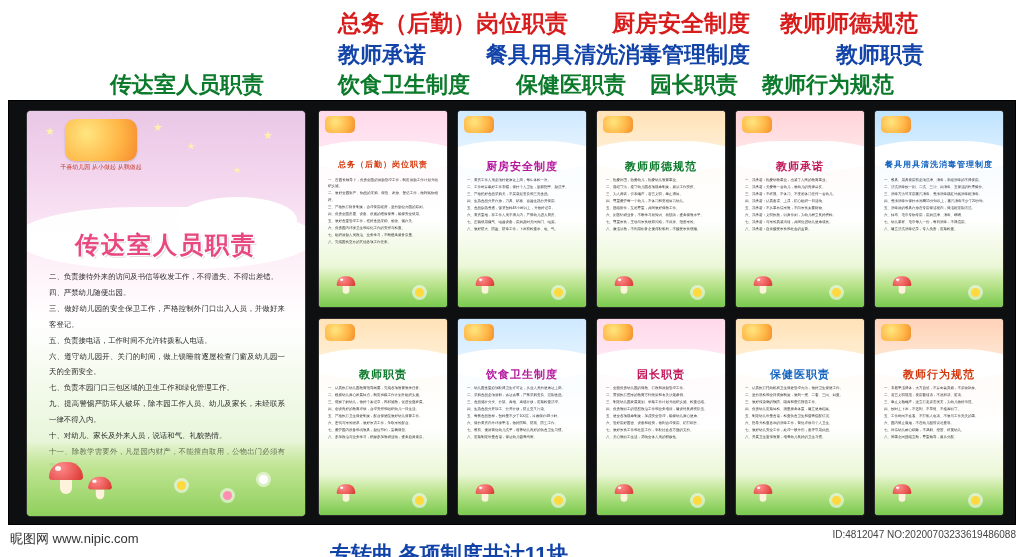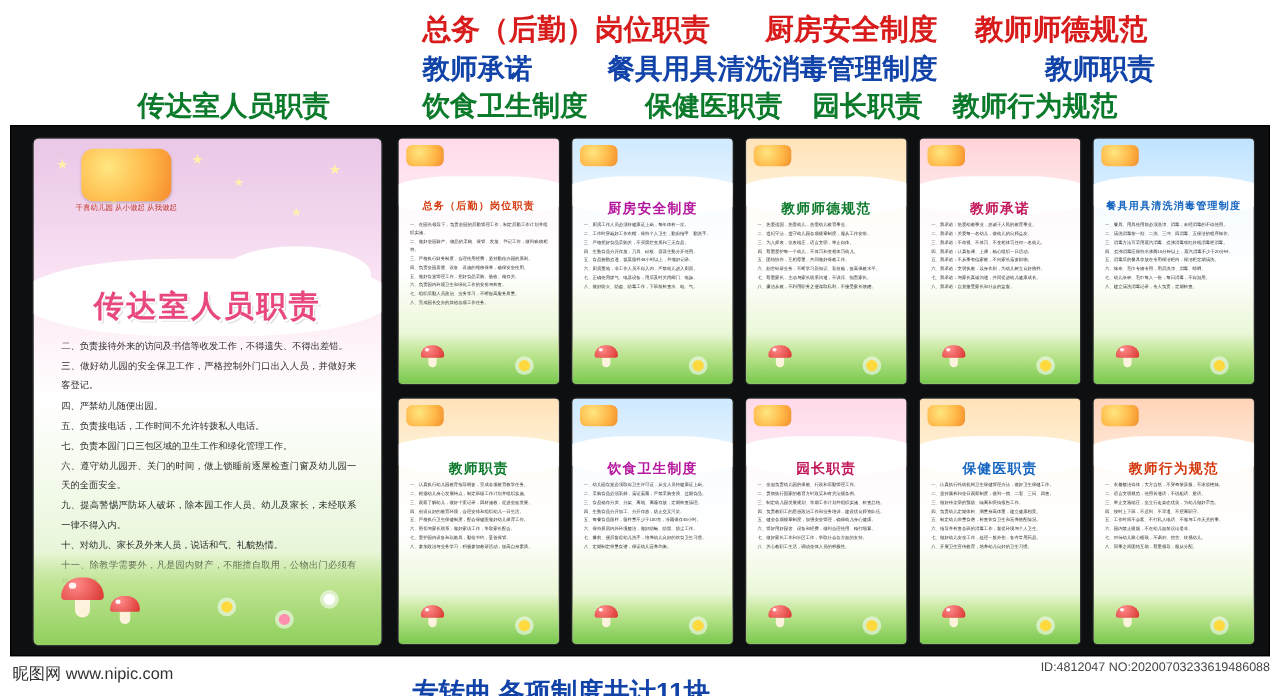--- a/index.html
+++ b/index.html
@@ -125,25 +125,25 @@
       <span class="lp-star" style="left:206px;top:54px;font-size:9px;">★</span>
       <span class="lp-star" style="left:60px;top:44px;font-size:9px;">★</span>
       <div class="lp-logo"></div>
       <div class="lp-logo-t">千喜幼儿园
 从小做起 从我做起</div>
       <div class="lp-cloud"></div>
       <div class="lp-cloud2"></div>
       <div class="lp-title">传达室人员职责</div>
       <div class="lp-body">
         <div>二、负责接待外来的访问及书信等收发工作，不得遗失、不得出差错。</div>
+        <div>四、严禁幼儿随便出园。</div>
         <div>三、做好幼儿园的安全保卫工作，严格控制外门口出入人员，并做好来客登记。</div>
-        <div>四、严禁幼儿随便出园。</div>
         <div>五、负责接电话，工作时间不允许转拨私人电话。</div>
+        <div>六、遵守幼儿园开、关门的时间，做上锁睡前逐屋检查门窗及幼儿园一天的全面安全。</div>
         <div>七、负责本园门口三包区域的卫生工作和绿化管理工作。</div>
-        <div>六、遵守幼儿园开、关门的时间，做上锁睡前逐屋检查门窗及幼儿园一天的全面安全。</div>
         <div>九、提高警惕严防坏人破坏，除本园工作人员、幼儿及家长，未经联系一律不得入内。</div>
         <div>十、对幼儿、家长及外来人员，说话和气、礼貌热情。</div>
         <div>十一、除教学需要外，凡是园内财产，不能擅自取用，公物出门必须有批准手续。</div>
       </div>
       <div class="lp-grass"></div>
       <div class="mushroom" style="left:22px;bottom:22px;">
         <div class="mush-cap" style="position:relative;"></div>
           <div class="mush-stem"></div>
       </div>
       <div class="mushroom" style="left:56px;bottom:12px;transform:scale(.7);">

